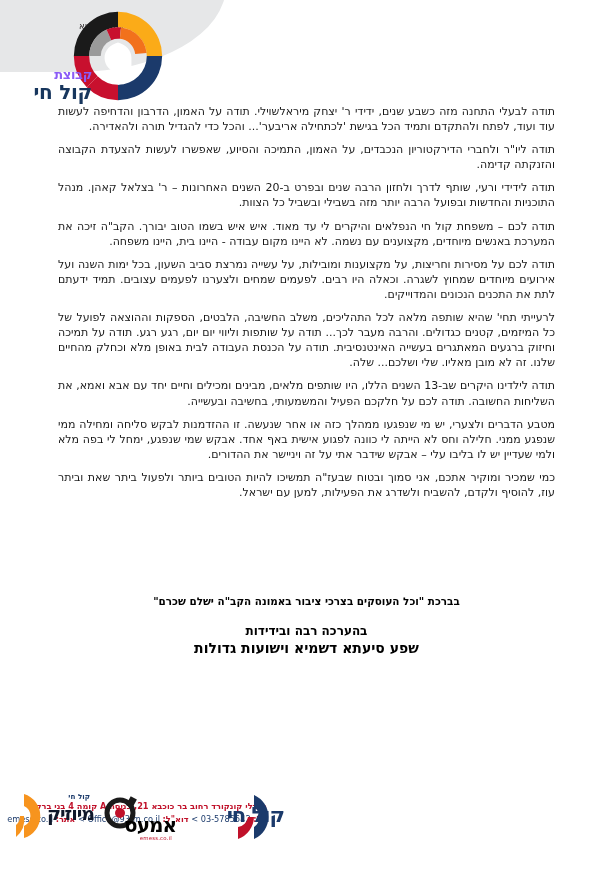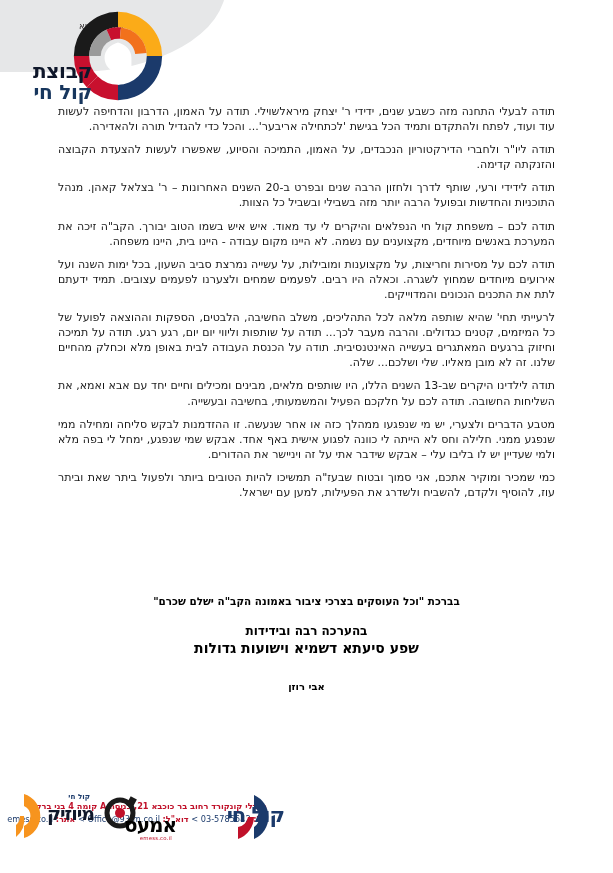--- a/index.html
+++ b/index.html
@@ -26,21 +26,21 @@
     white-space:nowrap;
   }
 
   
   .logo{position:absolute;top:8px;right:447px;width:135px;height:98px;}
   .logo-ring{position:absolute;top:0;right:0;width:96px;height:96px;}
   .logo-word{
     position:absolute;bottom:4px;right:74px;
     text-align:right;line-height:1.0;white-space:nowrap;
   }
-  .logo-word .l1{display:block;font-size:20px;font-weight:bold;color:#0f172a;letter-spacing:-0.3px;margin-left:34px;}
+  .logo-word .l1{display:block;font-size:13px;font-weight:bold;color:#8b5cf6;letter-spacing:-0.3px;margin-left:34px;}
   .logo-word .l2{display:block;font-size:20px;font-weight:bold;color:#17365d;letter-spacing:-0.3px;margin-top:1px;}
 
   
   .body-wrap{
     position:absolute;top:104px;right:58px;
     width:497px;
   }
   p.para{
     margin:0 0 8px 0;
     font-size:11px;
@@ -163,21 +163,20 @@
     <p class="para">לרעייתי תחי' שהיא שותפה מלאה לכל התהליכים, משלב החשיבה, הלבטים, הספקות וההוצאה לפועל של כל המיזמים, קטנים כגדולים. והרבה מעבר לכך... תודה על שותפות וליווי יום יום, רגע רגע. תודה על תמיכה וחיזוק ברגעים המאתגרים בעשייה האינטנסיבית. תודה על הכנסת העבודה לבית באופן מלא וכחלק מהחיים שלנו. זה לא מובן מאליו. שלי ושלכם... שלה.</p>
     <p class="para">תודה לילדינו היקרים שב-13 השנים הללו, היו שותפים מלאים, מבינים ומכילים וחיים יחד עם אבא ואמא, את השליחות החשובה. תודה לכם על חלקכם הפעיל והמשמעותי, בחשיבה ובעשייה.</p>
     <p class="para">מטבע הדברים ולצערי, יש מי שנפגעו ממהלך כזה או אחר שנעשה. זו ההזדמנות לבקש סליחה ומחילה ממי שנפגע ממני. חלילה וחס לא הייתה לי כוונה לפגוע אישית באף אחד. אבקש שמי שנפגע, ימחל לי בפה מלא ולמי שעדיין יש לו בליבו עלי – אבקש שידבר אתי על זה ויניישר את ההדורים.</p>
     <p class="para">כמי שמכיר ומוקיר אתכם, אני סמוך ובטוח שבעז"ה תמשיכו להיות הטובים ביותר ולפעול ביתר שאת וביתר עוז, להוסיף ולקדם, להשביח ולשדרג את הפעילות, למען עם ישראל.</p>
   </div>
 
   <div class="sign">
     <div class="bless">בברכת "וכל העוסקים בצרכי ציבור באמונה הקב"ה ישלם שכרם"</div>
     <div class="l-a">בהערכה רבה ובידידות</div>
     <div class="l-b">שפע סיעתא דשמיא וישועות גדולות</div>
-    <div class="name">אבי רוזן</div>
   </div>
 
   <div class="footer">
     <div class="foot-text">
       <div class="foot-addr">מגדלי קונקורד רחוב בר כוכבא 21, כניסה A קומה 4 בני ברק</div>
       <div class="foot-contact">
         <span class="lbl">טל:</span>
         <span>03-5785542</span>
         <span class="sep">&gt;</span>
         <span class="lbl">דוא"ל:</span>

